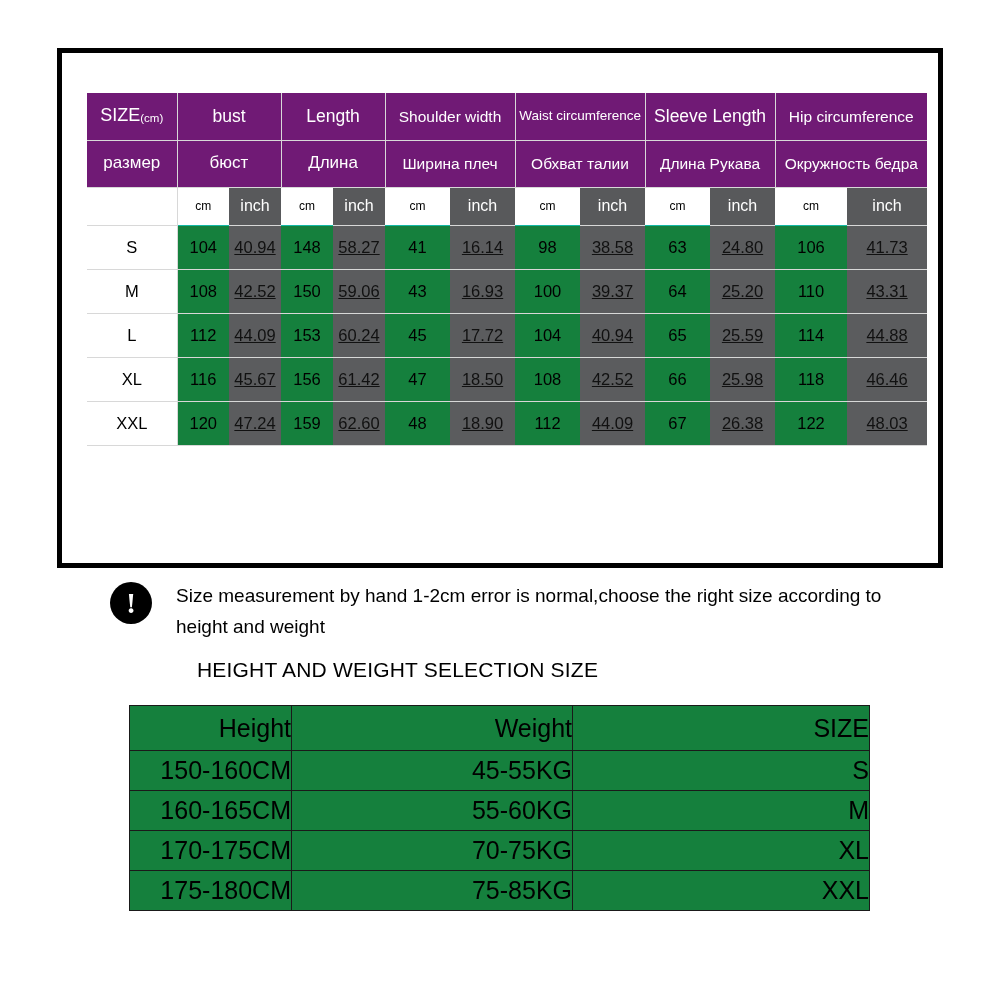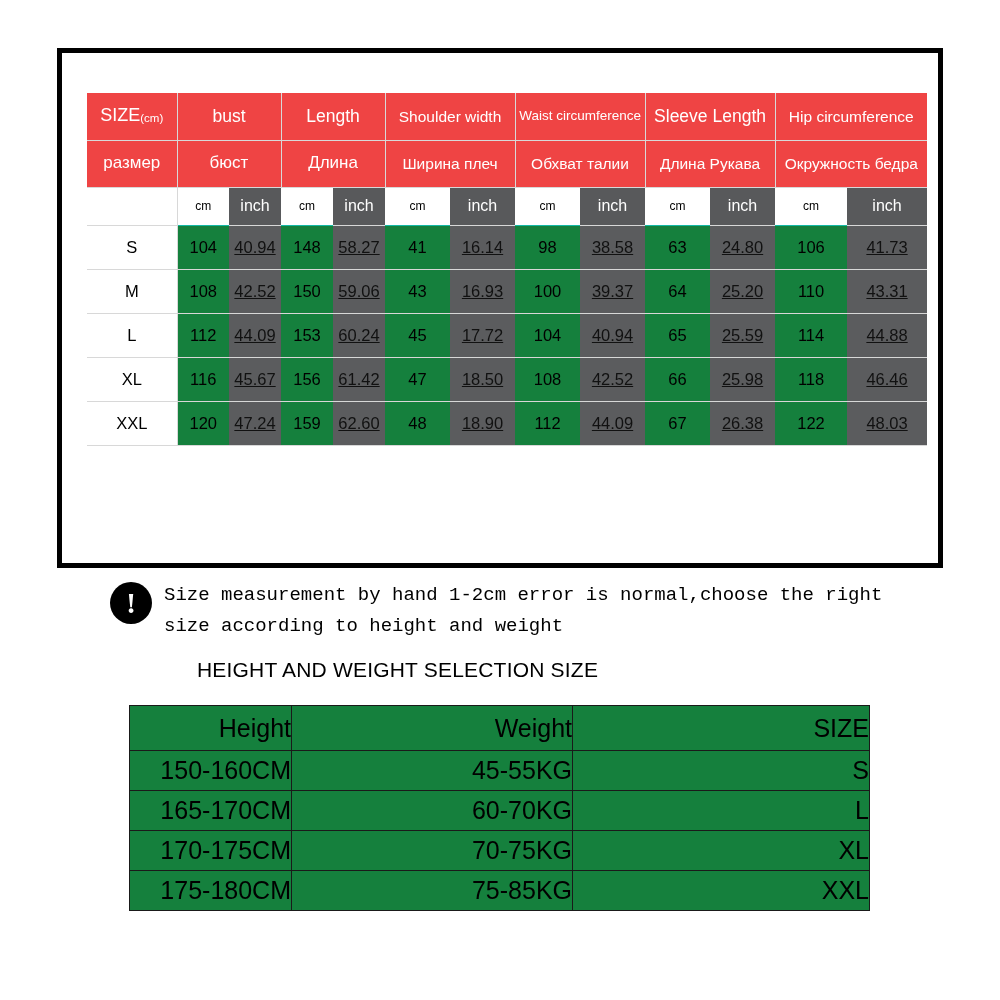--- a/index.html
+++ b/index.html
@@ -39,21 +39,21 @@
   #size-table td, #size-table th {
     padding: 0;
     margin: 0;
     text-align: center;
     vertical-align: middle;
     box-sizing: border-box;
   }
 
   
   .hdr-cell {
-    background: #ef4444;
+    background: #701a75;
     color: #ffffff;
     border-right: 1px solid #d8d8d8;
     border-bottom: 1px solid #d8d8d8;
     height: 47px;
     font-size: 17.5px;
     font-weight: 400;
     line-height: 1.1;
     white-space: nowrap;
     overflow: visible;
   }
@@ -134,26 +134,25 @@
     color: #ffffff;
     flex: 0 0 42px;
     font-size: 29px;
     font-weight: 700;
     line-height: 42px;
     text-align: center;
     font-family: "Liberation Serif", serif;
     margin-top: 2px;
   }
   #note-text {
-    margin-left: 12px;
+    margin-left: 24px;
     font-size: 19px;
     line-height: 31px;
     color: #000000;
     max-width: 760px;
-    font-family: Liberation Mono, monospace;
   }
 
   
   #hw-heading {
     position: absolute;
     left: 0;
     top: 658px;
     width: 795px;
     text-align: center;
     font-size: 21px;
@@ -338,23 +337,23 @@
       <td class="hw-head">Weight</td>
       <td class="hw-head">SIZE</td>
     </tr>
 
   <tr>
         <td>150-160CM</td>
         <td>45-55KG</td>
         <td>S</td>
       </tr>
       <tr>
-        <td>165-170CM</td>
-        <td>60-70KG</td>
-        <td>L</td>
+        <td>160-165CM</td>
+        <td>55-60KG</td>
+        <td>M</td>
       </tr>
       <tr>
         <td>170-175CM</td>
         <td>70-75KG</td>
         <td>XL</td>
       </tr>
       <tr>
         <td>175-180CM</td>
         <td>75-85KG</td>
         <td>XXL</td>

